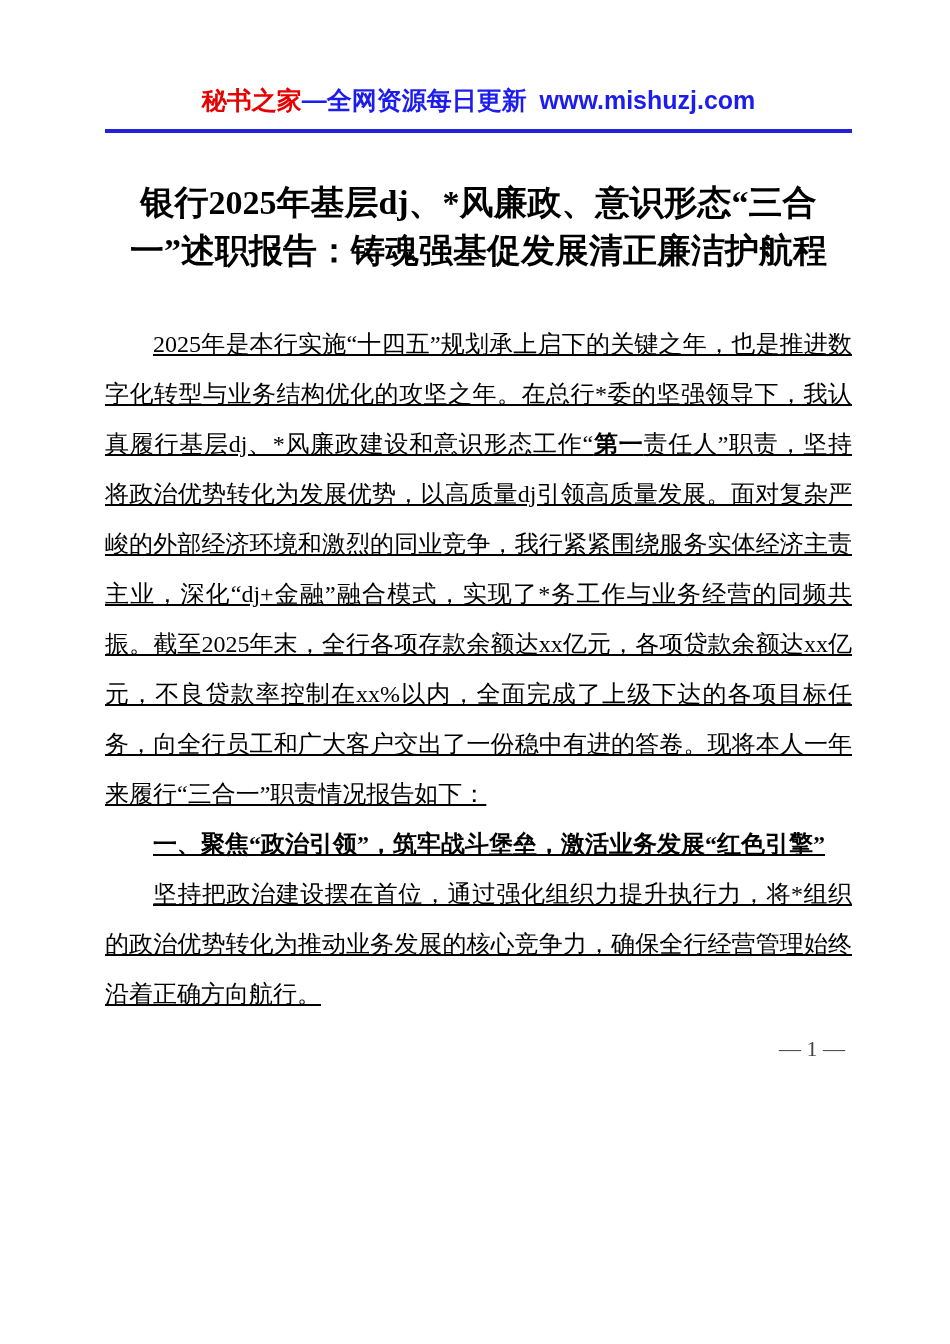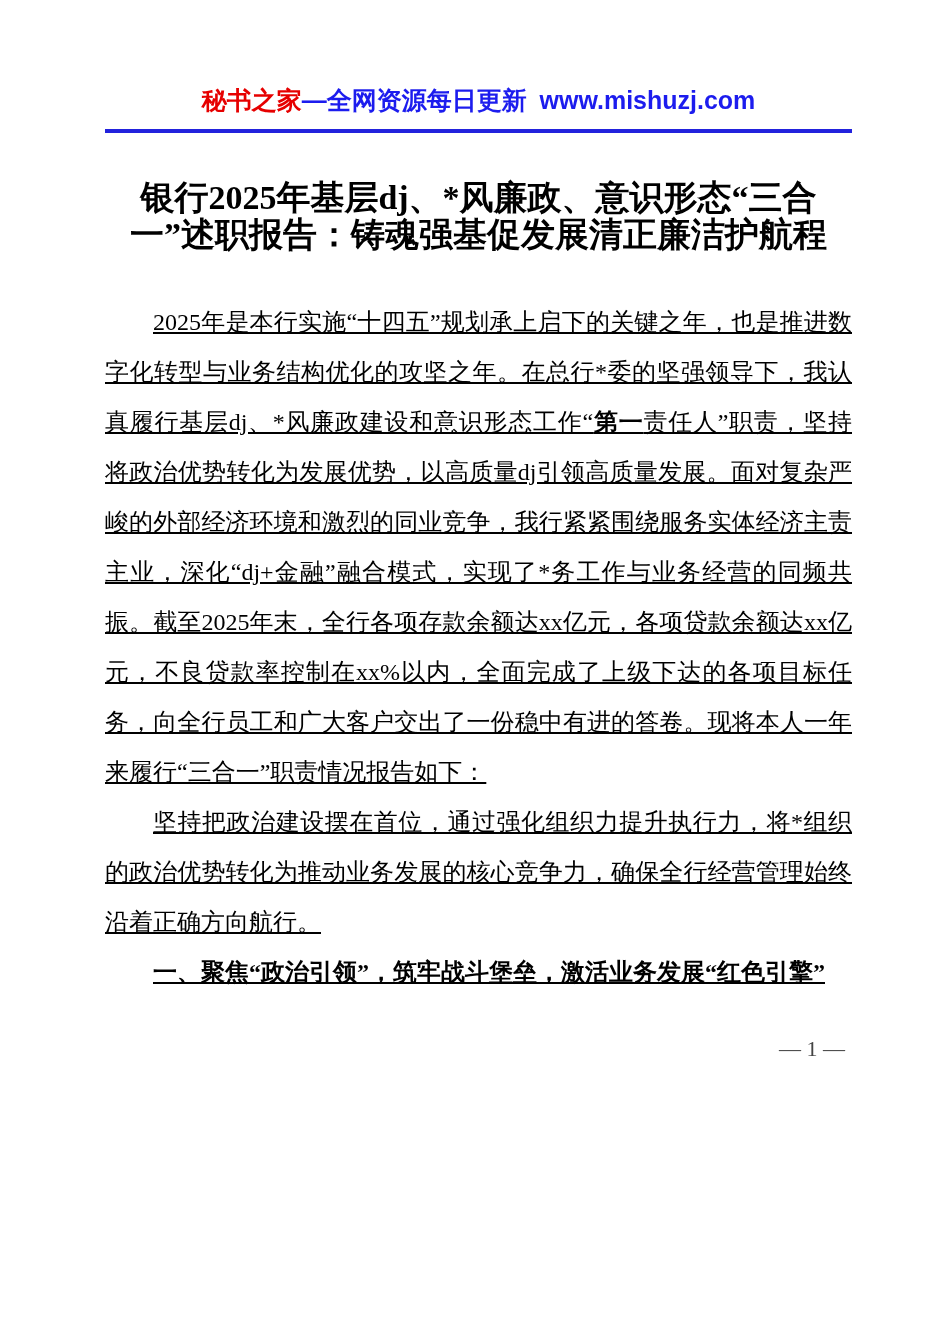--- a/index.html
+++ b/index.html
@@ -34,21 +34,21 @@
   .site-header .url{color:var(--link-blue);text-decoration:none;margin-left:6px;}
   .header-rule{
     border:none;
     border-top:4px solid var(--rule-blue);
     margin:12px 0 0 0;
   }
   .doc-title{
     margin:46px 0 0 0;
     font-size:34px;
     font-weight:700;
-    line-height:37px;
+    line-height:48px;
     text-align:center;
     color:var(--ink);
     font-family:"Liberation Serif","DejaVu Serif",serif;
   }
   .doc-body{
     margin-top:44px;
   }
   .para{
     margin:0;
     font-size:24px;
@@ -78,19 +78,19 @@
     <span class="brand">秘书之家</span><span class="tagline">—全网资源每日更新</span>
     <a class="url" href="#">www.mishuzj.com</a>
   </div>
 
   <hr class="header-rule">
 
   <h1 class="doc-title">银行2025年基层dj、*风廉政、意识形态“三合一”述职报告：铸魂强基促发展清正廉洁护航程</h1>
 
   <div class="doc-body">
       <p class="para"><span>2025年是本行实施“十四五”规划承上启下的关键之年，也是推进数字化转型与业务结构优化的攻坚之年。在总行*委的坚强领导下，我认真履行基层dj、*风廉政建设和意识形态工作“</span><span class="seg-bold">第一</span><span>责任人”职责，坚持将政治优势转化为发展优势，以高质量dj引领高质量发展。面对复杂严峻的外部经济环境和激烈的同业竞争，我行紧紧围绕服务实体经济主责主业，深化“dj+金融”融合模式，实现了*务工作与业务经营的同频共振。截至2025年末，全行各项存款余额达xx亿元，各项贷款余额达xx亿元，不良贷款率控制在xx%以内，全面完成了上级下达的各项目标任务，向全行员工和广大客户交出了一份稳中有进的答卷。现将本人一年来履行“三合一”职责情况报告如下：</span></p>
+      <p class="para para-bold"><span class="seg-bold">一、聚焦“政治引领”，筑牢战斗堡垒，激活业务发展“红色引擎”</span></p>
       <p class="para"><span>坚持把政治建设摆在首位，通过强化组织力提升执行力，将*组织的政治优势转化为推动业务发展的核心竞争力，确保全行经营管理始终沿着正确方向航行。</span></p>
-      <p class="para para-bold"><span class="seg-bold">一、聚焦“政治引领”，筑牢战斗堡垒，激活业务发展“红色引擎”</span></p>
     </div>
 
   <div class="page-footer">— 1 —</div>
 
 </div>
 
 </body></html>

